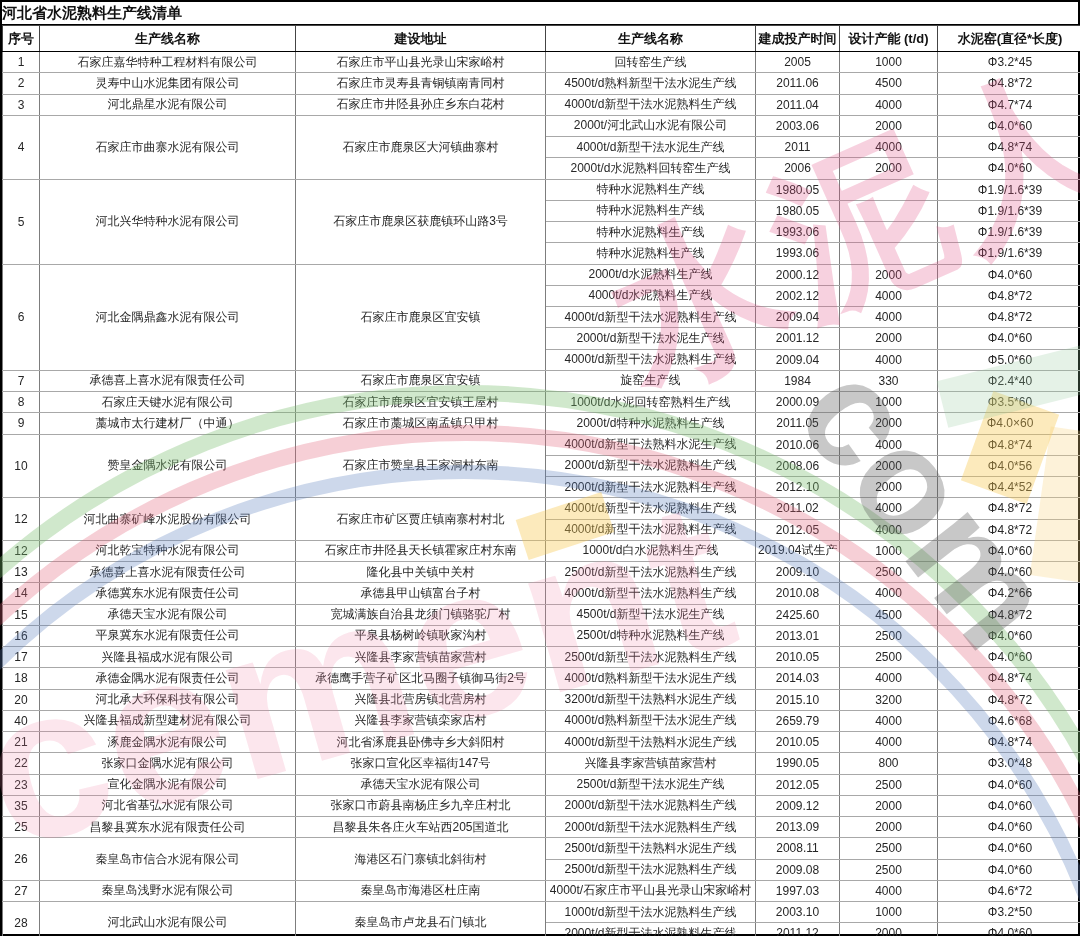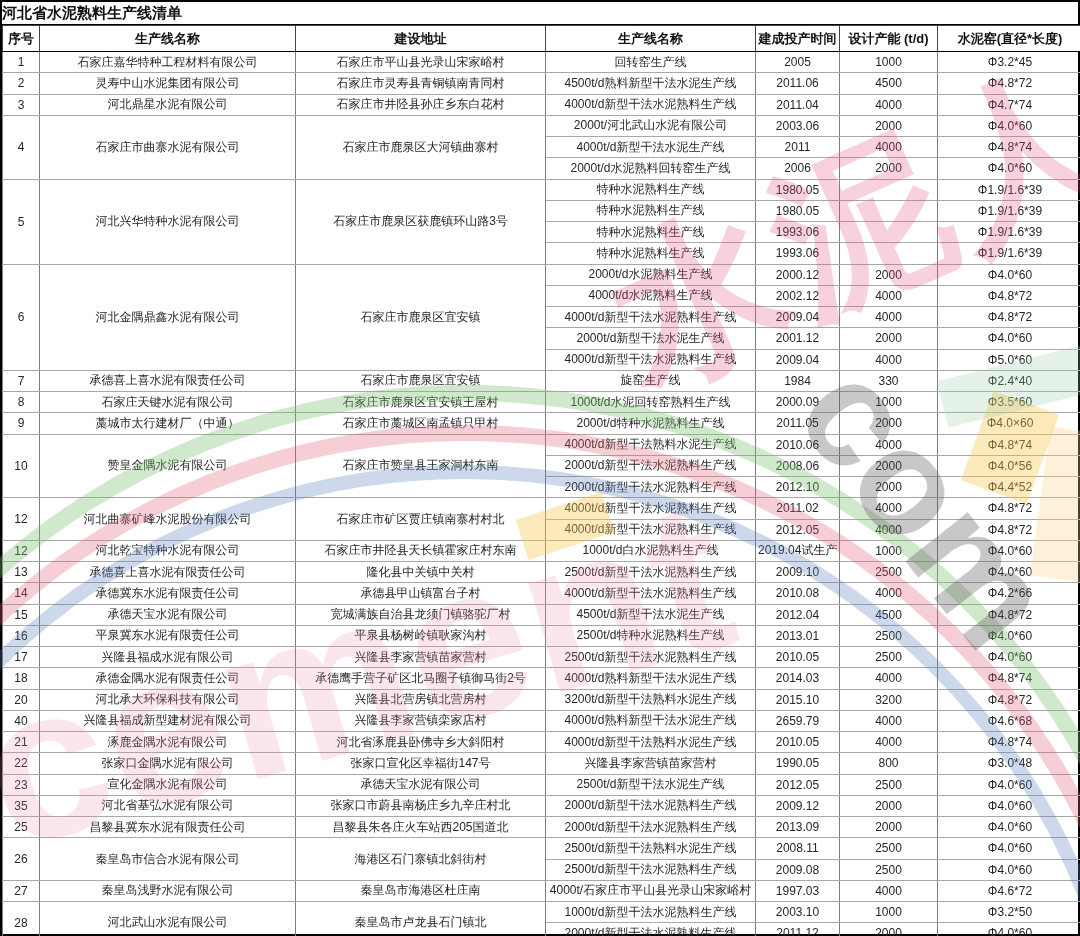--- a/index.html
+++ b/index.html
@@ -253,21 +253,21 @@
           <td>4000t/d新型干法水泥熟料生产线</td>
           <td>2010.08</td>
           <td>4000</td>
           <td>Φ4.2*66</td>
         </tr>
         <tr class="group-start">
           <td>15</td>
           <td>承德天宝水泥有限公司</td>
           <td>宽城满族自治县龙须门镇骆驼厂村</td>
           <td>4500t/d新型干法水泥生产线</td>
-          <td>2012.04</td>
+          <td>2425.60</td>
           <td>4500</td>
           <td>Φ4.8*72</td>
         </tr>
         <tr class="group-start">
           <td>16</td>
           <td>平泉冀东水泥有限责任公司</td>
           <td>平泉县杨树岭镇耿家沟村</td>
           <td>2500t/d特种水泥熟料生产线</td>
           <td>2013.01</td>
           <td>2500</td>

